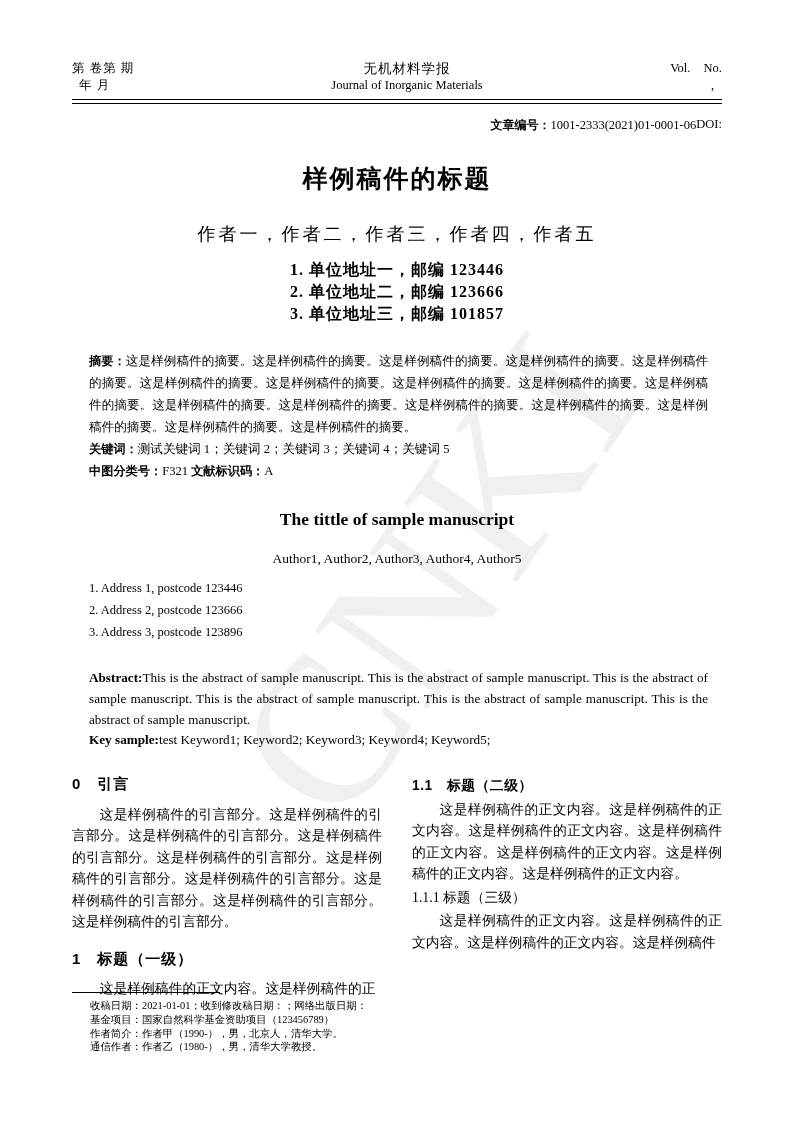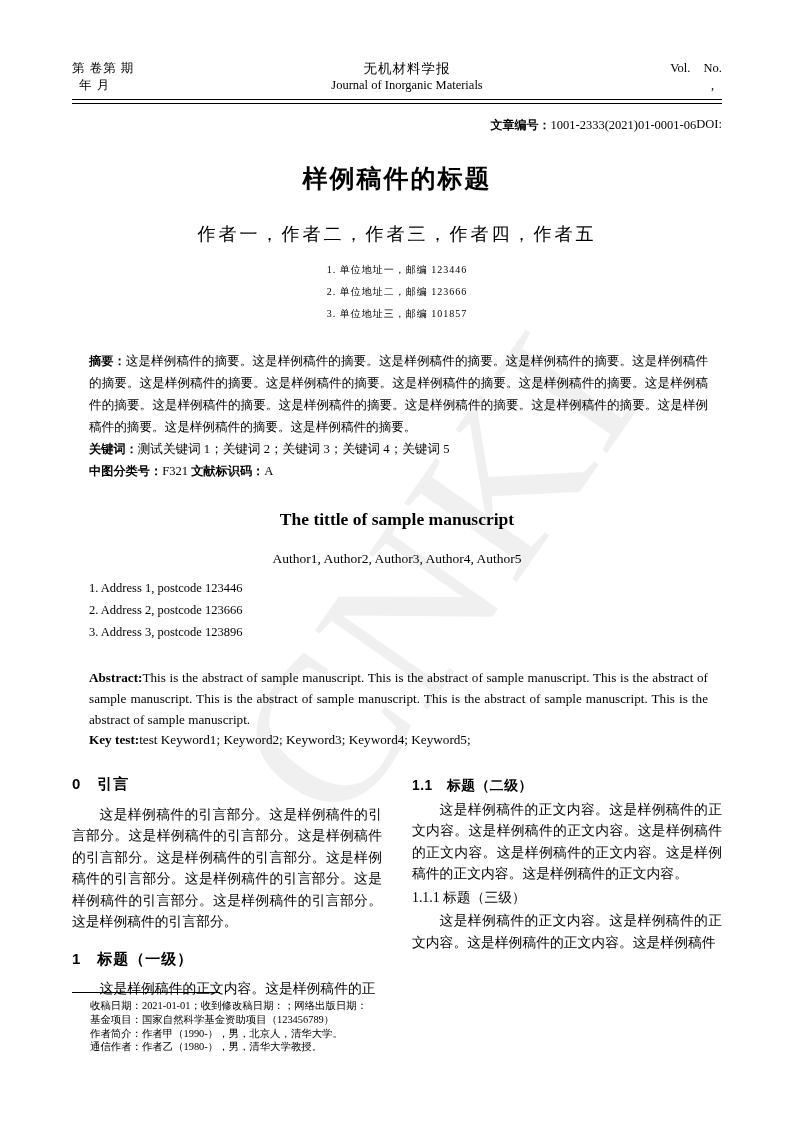--- a/index.html
+++ b/index.html
@@ -31,21 +31,21 @@
   .jh-right .volno { word-spacing: 10px; }
   .jh-right .comma { padding-right: 8px; }
   .double-rule { margin-top: 5px; height: 3px; border-top: 1px solid #000; border-bottom: 1px solid #000; }
 
   
   .artnum-row { display: flex; justify-content: flex-end; margin-top: 13px; font-size: 12.5px; }
   .artnum-row .lbl { font-size: 12px; }
   
   .zh-title { margin-top: 28px; text-align: center; font-size: 25px; letter-spacing: 2px; }
   .zh-authors { margin-top: 27px; text-align: center; font-size: 18px; letter-spacing: 3px; }
-  .zh-affil { margin-top: 13px; text-align: center; font-size: 10px; line-height: 22px; letter-spacing: 1px; }
+  .zh-affil { margin-top: 13px; text-align: center; font-size: 16px; line-height: 22px; letter-spacing: 1px; font-weight: bold; }
 
   
   .zh-abs-block { margin-top: 25px; padding: 0 14px 0 17px; font-size: 12.6px; line-height: 22px; }
   .zh-abs-block p { margin: 0; text-align: justify; }
   .zh-abs-block .inlbl { font-size: 12.2px; }
 
   
   .en-title { margin-top: 27px; text-align: center; font-size: 17.5px; font-weight: bold; }
   .en-authors { margin-top: 21px; text-align: center; font-size: 13.5px; }
   .en-affil { margin-top: 10px; padding-left: 17px; font-size: 12.5px; line-height: 22px; }
@@ -132,21 +132,21 @@
     <div class="en-title">The tittle of sample manuscript</div>
     <div class="en-authors">Author1, Author2, Author3, Author4, Author5</div>
     <div class="en-affil">
       <div>1. Address 1, postcode 123446</div>
       <div>2. Address 2, postcode 123666</div>
       <div>3. Address 3, postcode 123896</div>
     </div>
 
     <div class="en-abs-block">
       <p><b>Abstract:</b><span>This is the abstract of sample manuscript. This is the abstract of sample manuscript. This is the abstract of sample manuscript. This is the abstract of sample manuscript. This is the abstract of sample manuscript. This is the abstract of sample manuscript.</span></p>
-      <p><b>Key test:</b><span>test Keyword1; Keyword2; Keyword3; Keyword4; Keyword5;</span></p>
+      <p><b>Key sample:</b><span>test Keyword1; Keyword2; Keyword3; Keyword4; Keyword5;</span></p>
     </div>
 
     <div class="columns">
       <div class="col">
         <div class="h-lvl1">0　引言</div>
         <p class="ind">这是样例稿件的引言部分。这是样例稿件的引言部分。这是样例稿件的引言部分。这是样例稿件的引言部分。这是样例稿件的引言部分。这是样例稿件的引言部分。这是样例稿件的引言部分。这是样例稿件的引言部分。这是样例稿件的引言部分。这是样例稿件的引言部分。</p>
         <div class="h-lvl1 later">1　标题（一级）</div>
         <p class="ind">这是样例稿件的正文内容。这是样例稿件的正</p>
       </div>
       <div class="col">

